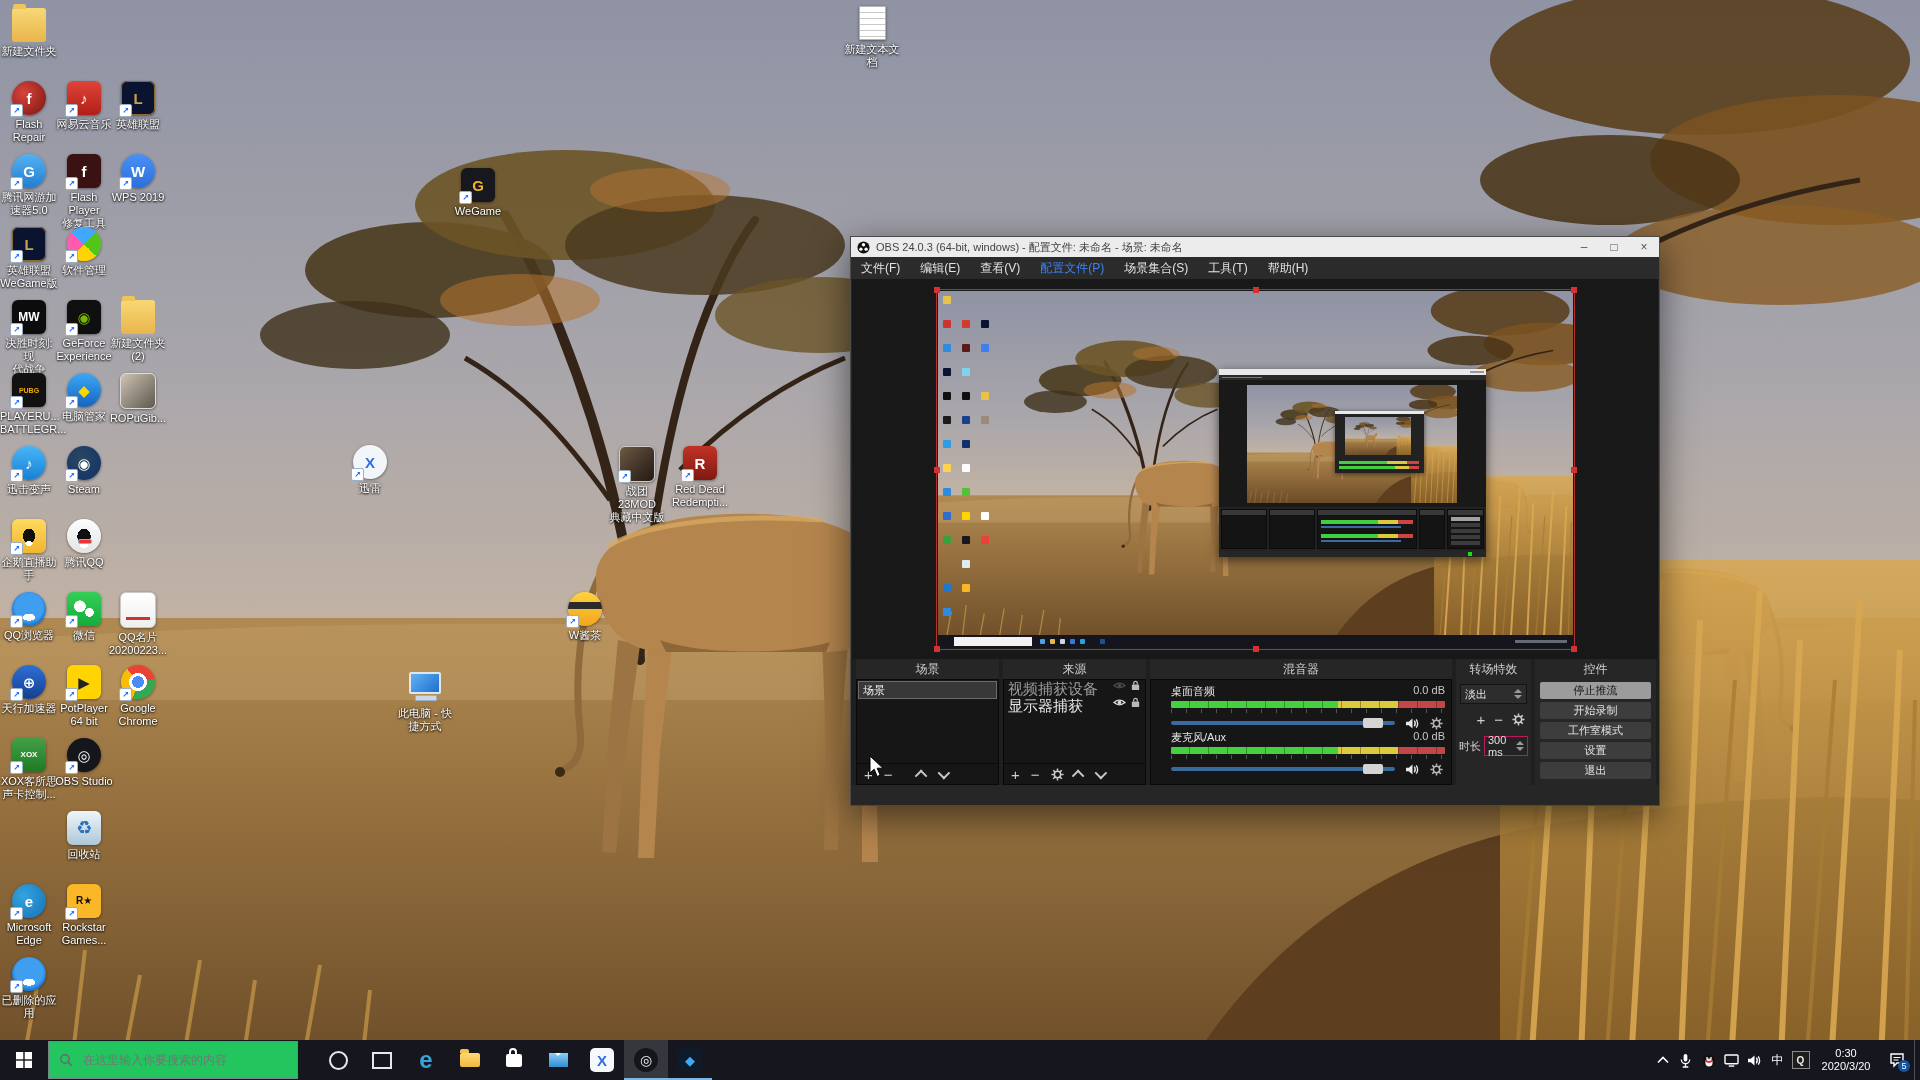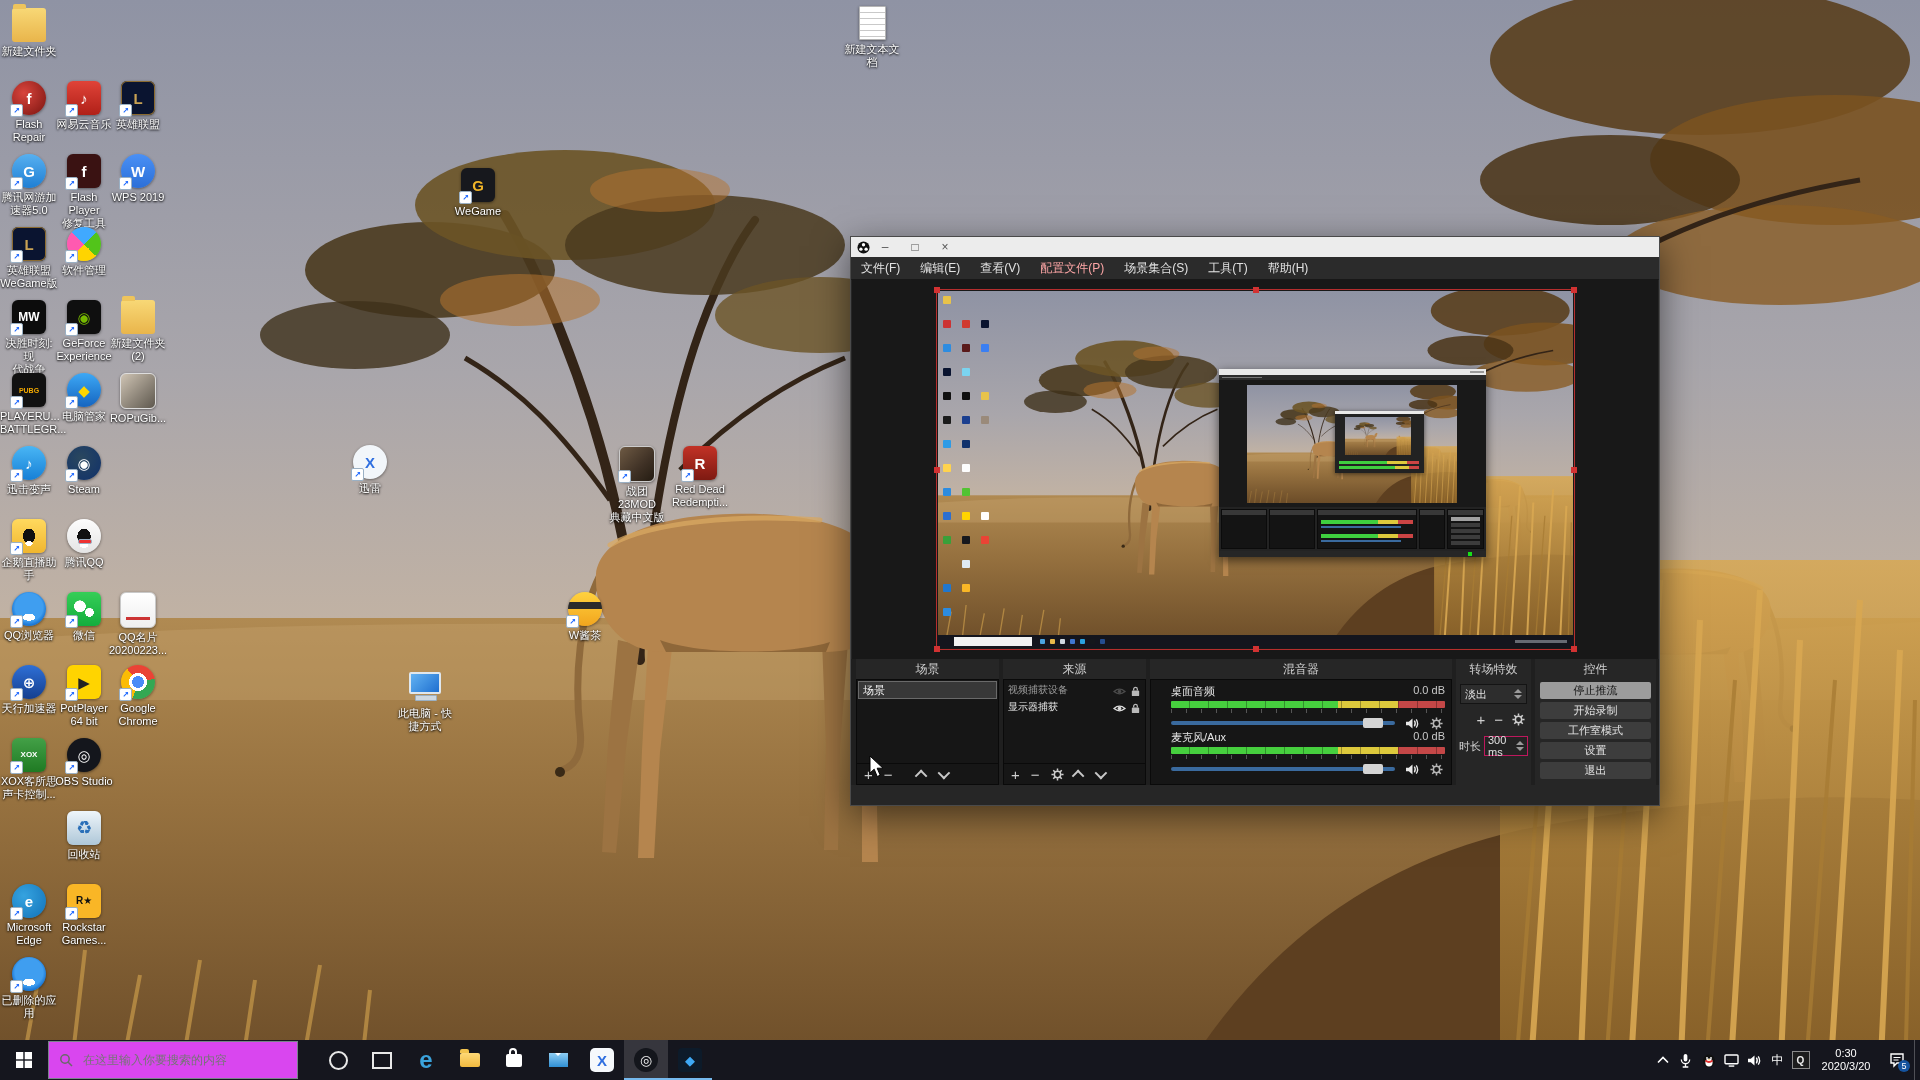--- a/index.html
+++ b/index.html
@@ -69,21 +69,21 @@
 
   
   .obs{position:absolute;left:850px;top:236px;width:810px;height:570px;background:#262626;
        box-shadow:0 10px 34px rgba(0,0,0,.55);border:1px solid #4a4a4a;box-sizing:border-box;font-size:12px;}
   .tbar{position:absolute;left:0;top:0;right:0;height:20px;background:#ececec;display:flex;
        align-items:center;padding-left:6px;}
   .ttl{font-size:11px;color:#444;margin-left:6px;flex:1;white-space:nowrap;overflow:hidden;}
   .wbtn{width:30px;text-align:center;color:#555;font-size:12px;line-height:20px;}
   .mbar{position:absolute;left:0;top:20px;right:0;height:22px;background:#2b2b2b;display:flex;
        align-items:center;gap:20px;padding-left:10px;color:#e2e2e2;border-bottom:1px solid #1c1c1c;}
-  .mitem.dim{color:#fca5a5;}
+  .mitem.dim{color:#3b82f6;}
   .pzone{position:absolute;left:1px;top:42px;width:806px;height:380px;background:#181818;}
   .capture{position:absolute;left:86px;top:12px;width:635px;height:357px;overflow:hidden;background:#333;}
   .selb{position:absolute;left:84px;top:10px;width:637px;height:359px;border:1px solid rgba(210,50,50,.85);pointer-events:none;}
   .hdl{position:absolute;width:6px;height:6px;background:#d23232;}
 
   
   .dots{position:absolute;left:5px;top:5px;width:8px;height:8px;border-radius:1px;background:#e8c34a;
     box-shadow:0 24px #c33,0 48px #2d8ce0,0 72px #0a1430,0 96px #111,0 120px #1b1b1b,
       0 144px #2e9be6,0 168px #ffd34e,0 192px #2d8ce0,0 216px #2d6fd0,0 240px #3aa03a,0 288px #2277cc,0 312px #2d8ce0,
       19px 24px #d03a30,19px 48px #5a1a1a,19px 72px #7bd4f0,19px 96px #0f0f0f,19px 120px #1b3f8f,
@@ -119,21 +119,21 @@
   .mstatus{position:absolute;left:0;right:0;bottom:0;height:6px;background:#262626;}
   .mstatus i{position:absolute;right:14px;top:1px;width:4px;height:4px;background:#19e019;}
 
   
   .dock{position:absolute;left:0;top:422px;right:0;height:126px;background:#1f1f1f;}
   .panel{position:absolute;top:0;height:126px;background:#262626;}
   .phead{height:20px;text-align:center;font-size:12px;color:#cfcfcf;line-height:20px;position:relative;}
   .pbody{position:absolute;left:0;right:0;top:20px;bottom:0;background:#161616;border:1px solid #0a0a0a;box-sizing:border-box;}
   .row-sel{margin:1px;height:16px;background:#383838;border:1px solid #6a6a6a;font-size:11px;color:#eee;
      padding-left:4px;line-height:16px;text-align:left;}
-  .srow{height:17px;display:flex;align-items:flex-end;padding:0 4px;font-size:10px;gap:4px;}
+  .srow{height:17px;display:flex;align-items:flex-start;padding:0 4px;font-size:15px;gap:4px;}
   .srow .nm{flex:1;text-align:left;}
   .ptools{position:absolute;left:0;right:0;bottom:0;height:20px;border-top:1px solid #0a0a0a;
      display:flex;align-items:center;gap:11px;padding:0 7px;color:#cfcfcf;font-size:15px;}
   .chv{display:inline-block;width:7px;height:7px;border-left:2px solid #c8c8c8;border-top:2px solid #c8c8c8;}
   .chv.up{transform:rotate(45deg) translateY(2px);}
   .chv.down{transform:rotate(225deg) translateY(2px);}
   .mixch{position:absolute;left:20px;right:6px;}
   .mixtop{display:flex;font-size:11px;color:#e6e6e6;}
   .mixtop .db{margin-left:auto;color:#c9c9c9;}
   .meter{height:7px;margin-top:2px;border-radius:1px;
@@ -161,21 +161,21 @@
   .cbtn.active{background:#9c9c9c;color:#111;}
   .sbar{position:absolute;left:0;right:0;bottom:0;height:22px;background:#262626;display:flex;
      align-items:center;justify-content:flex-end;gap:24px;padding-right:10px;font-size:11px;color:#c6c6c6;}
   .gsq{width:13px;height:13px;background:#19e019;border-radius:2px;}
 
   
   .taskbar{position:absolute;left:0;top:1040px;width:1920px;height:40px;background:#15161e;
      display:flex;align-items:center;z-index:10;}
   .tbslot{width:44px;height:40px;display:grid;place-items:center;}
   .startbtn{width:48px;}
-  .searchbox{width:250px;height:38px;background:#d946ef;border:1px solid #79838a;display:flex;
+  .searchbox{width:250px;height:38px;background:#22c55e;border:1px solid #79838a;display:flex;
      align-items:center;gap:8px;padding:0 10px;box-sizing:border-box;}
   .searchbox input{border:none;background:transparent;flex:1;font-size:12px;color:#333;outline:none;
      font-family:inherit;}
   .tb-active{background:rgba(255,255,255,.14);box-shadow:inset 0 -2px 0 #76b9ed;}
   .tb-run{box-shadow:inset 0 -2px 0 #76b9ed;}
   .ring{width:15px;height:15px;border:2px solid #e8e8e8;border-radius:50%;}
   .tv{width:16px;height:13px;border:2px solid #e8e8e8;position:relative;}
   .edge-e{font-size:24px;font-weight:bold;color:#3aa3dc;}
   .tb-folder{width:20px;height:14px;background:linear-gradient(#ffd977,#f0b93f);border-radius:2px;position:relative;}
   .tb-folder::before{content:"";position:absolute;top:-4px;left:0;width:9px;height:4px;background:#f3c44f;border-radius:2px 2px 0 0;}
@@ -621,20 +621,21 @@
       <div class="lbl">此电脑 - 快
 捷方式</div>
     </div>
   </div>
 
   <div class="obs">
     <div class="tbar">
       <svg width="13" height="13">
           <use href="#i-obslogo"></use>
         </svg>
+      <span class="ttl">OBS 24.0.3 (64-bit, windows) - 配置文件: 未命名 - 场景: 未命名</span>
       <span class="wbtn">–</span>
       <span class="wbtn">□</span>
       <span class="wbtn">×</span>
     </div>
     <div class="mbar">
       <span class="mitem">文件(F)</span>
       <span class="mitem">编辑(E)</span>
       <span class="mitem">查看(V)</span>
       <span class="mitem dim">配置文件(P)</span>
       <span class="mitem">场景集合(S)</span>

